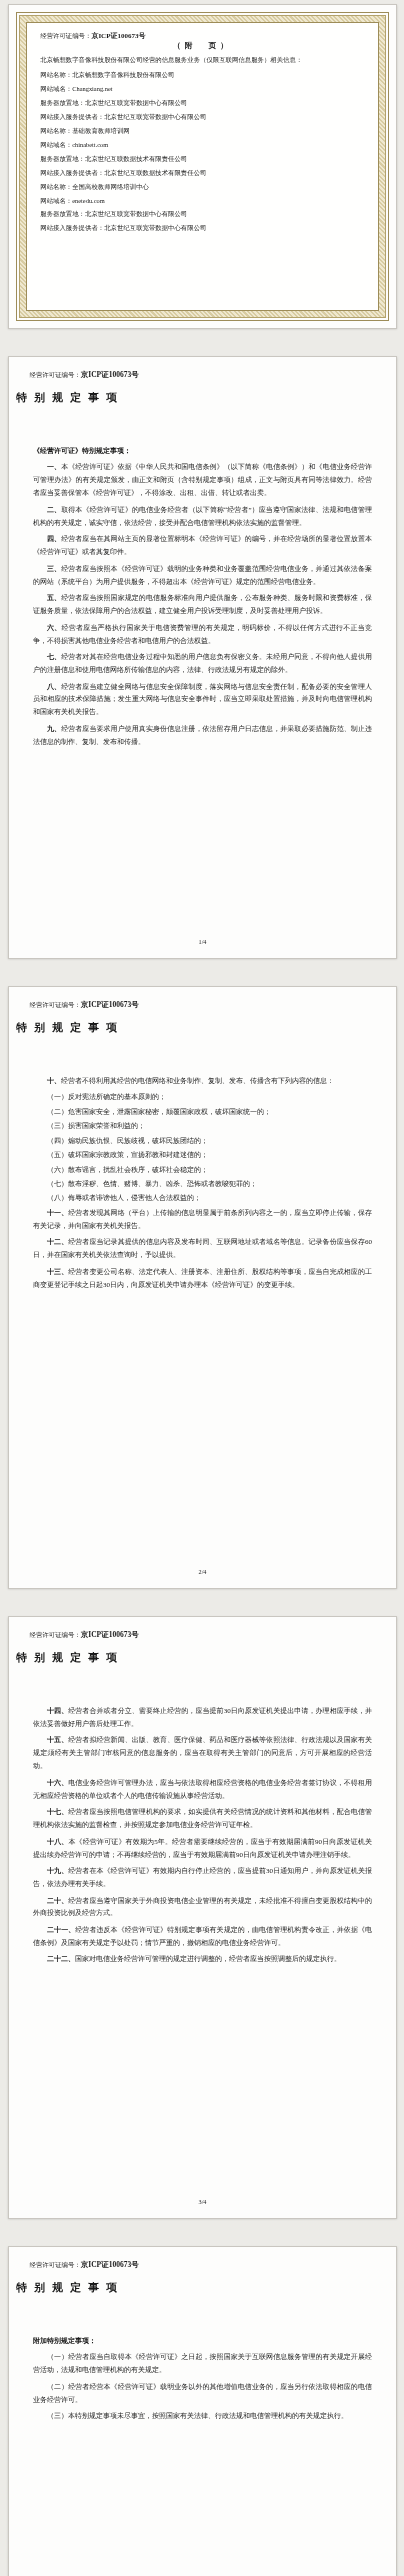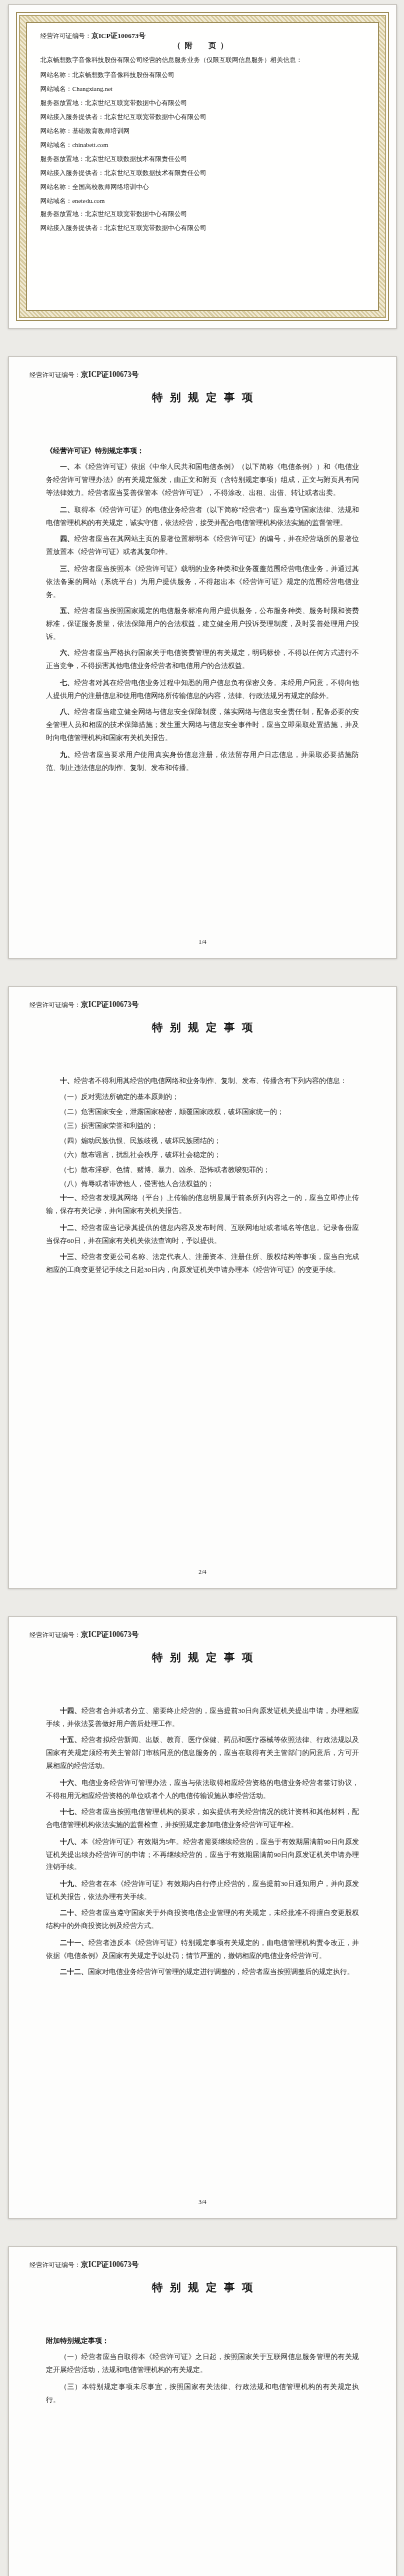--- a/index.html
+++ b/index.html
@@ -54,26 +54,26 @@
     margin-bottom:3px; font-weight:bold;
   }
   .cert-intro { font-size:6.4px; line-height:1.85; margin:0 0 3.1px; text-align:justify; }
   .cert-line  { font-size:6.4px; line-height:1.85; margin:0 0 2.1px; text-align:justify; }
 
   
   .page.prov { height:603px; padding:13.4px 0 0; }
   .page-head { padding:0 20.6px; font-size:6.4px; }
   .page-head .num { font-weight:bold; font-size:7.5px; }
   .prov-title {
-    margin:10.3px 0 12.4px; text-align:center;
+    margin:10.3px 0 12.4px; text-align:left;
     font-size:10.8px; font-weight:bold;
     letter-spacing:7.2px; text-indent:7.2px;
   }
   .prov-body {
-    padding:0 37px;
+    padding:0 24px;
     font-size:7px; line-height:1.85;
     text-align:justify;
     margin-top:40px;
   }
   .para { margin:0 0 3.6px; text-indent:2em; }
   .para.head { text-indent:0; font-weight:bold; }
   .para.sub  { margin:0 0 1.5px; }
   .para b { font-weight:bold; }
   .page-num {
     position:absolute; bottom:13.4px; left:0; right:0;
@@ -135,20 +135,21 @@
     <div class="page-head">
       <span class="lbl">经营许可证编号：</span><span class="num">京ICP证100673号</span>
     </div>
     <h2 class="prov-title">特别规定事项</h2>
     <div class="prov-body">
       <p class="para"><b>十、</b><span>经营者不得利用其经营的电信网络和业务制作、复制、发布、传播含有下列内容的信息：</span></p>
       <p class="para sub"><span>（一）反对宪法所确定的基本原则的；</span></p>
       <p class="para sub"><span>（二）危害国家安全，泄露国家秘密，颠覆国家政权，破坏国家统一的；</span></p>
       <p class="para sub"><span>（三）损害国家荣誉和利益的；</span></p>
       <p class="para sub"><span>（四）煽动民族仇恨、民族歧视，破坏民族团结的；</span></p>
+      <p class="para sub"><span>（五）破坏国家宗教政策，宣扬邪教和封建迷信的；</span></p>
       <p class="para sub"><span>（六）散布谣言，扰乱社会秩序，破坏社会稳定的；</span></p>
       <p class="para sub"><span>（七）散布淫秽、色情、赌博、暴力、凶杀、恐怖或者教唆犯罪的；</span></p>
       <p class="para sub"><span>（八）侮辱或者诽谤他人，侵害他人合法权益的；</span></p>
       <p class="para"><b>十一、</b><span>经营者发现其网络（平台）上传输的信息明显属于前条所列内容之一的，应当立即停止传输，保存有关记录，并向国家有关机关报告。</span></p>
       <p class="para"><b>十二、</b><span>经营者应当记录其提供的信息内容及发布时间、互联网地址或者域名等信息。记录备份应当保存60日，并在国家有关机关依法查询时，予以提供。</span></p>
       <p class="para"><b>十三、</b><span>经营者变更公司名称、法定代表人、注册资本、注册住所、股权结构等事项，应当自完成相应的工商变更登记手续之日起30日内，向原发证机关申请办理本《经营许可证》的变更手续。</span></p>
     </div>
     <div class="page-num">2/4</div>
   </section>
 
@@ -172,19 +173,20 @@
   </section>
 
   <section class="page prov">
     <div class="page-head">
       <span class="lbl">经营许可证编号：</span><span class="num">京ICP证100673号</span>
     </div>
     <h2 class="prov-title">特别规定事项</h2>
     <div class="prov-body">
       <p class="para head"><b>附加特别规定事项：</b><span></span></p>
       <p class="para"><span>（一）经营者应当自取得本《经营许可证》之日起，按照国家关于互联网信息服务管理的有关规定开展经营活动，法规和电信管理机构的有关规定。</span></p>
+      <p class="para"><span>（二）经营者经营本《经营许可证》载明业务以外的其他增值电信业务的，应当另行依法取得相应的电信业务经营许可。</span></p>
       <p class="para"><span>（三）本特别规定事项未尽事宜，按照国家有关法律、行政法规和电信管理机构的有关规定执行。</span></p>
     </div>
 
   </section>
 
 </div>
 
 
 </body></html>

